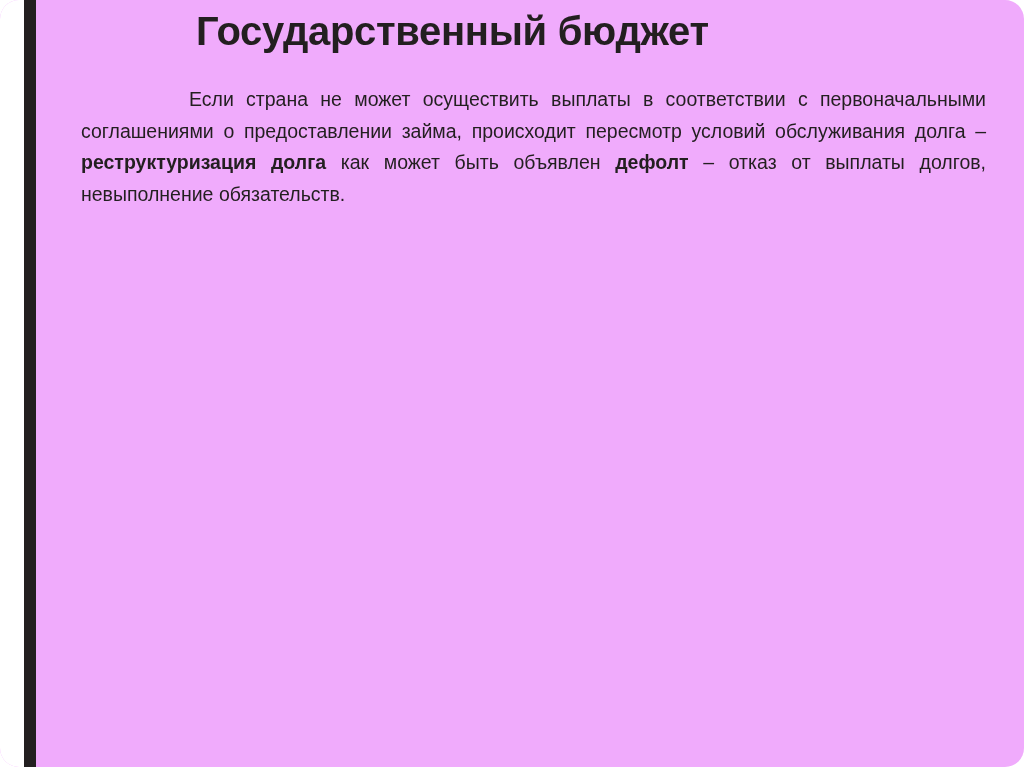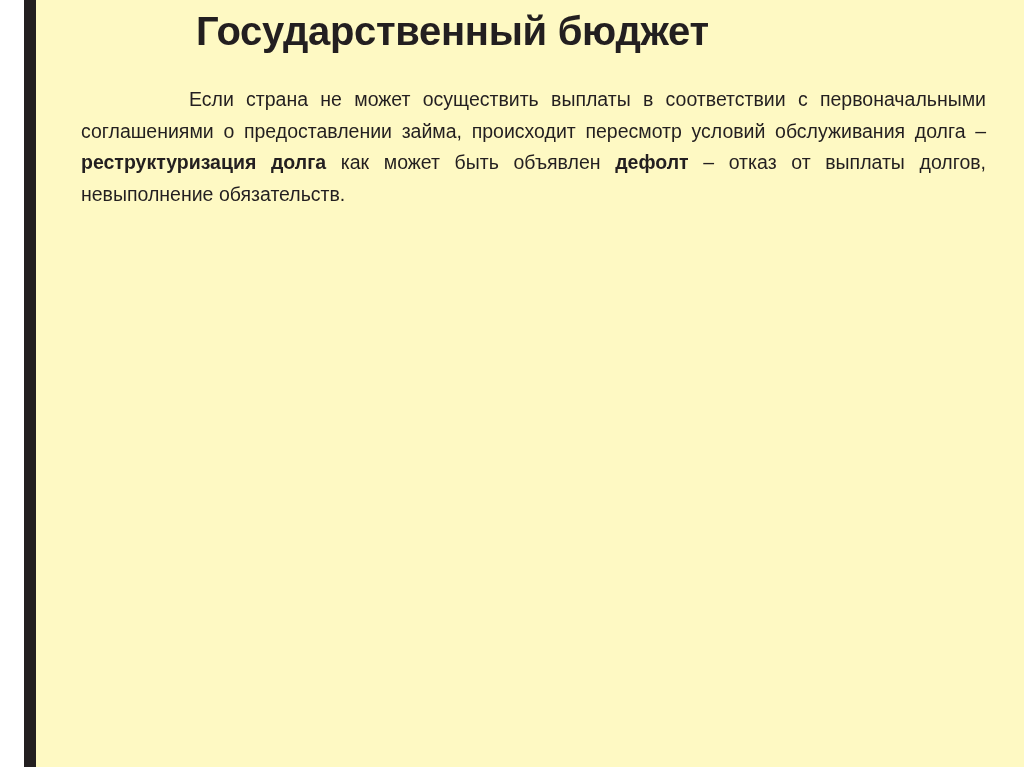--- a/index.html
+++ b/index.html
@@ -10,23 +10,24 @@
     width: 1024px;
     height: 767px;
     background: #ffffff;
     font-family: "Liberation Sans", sans-serif;
     overflow: hidden;
   }
   .slide {
     position: relative;
     width: 1024px;
     height: 767px;
-    background: #fef9c3;
+    background: #f0abfc;
     box-sizing: border-box;
     overflow: hidden;
+    border-radius: 19px;
   }
   .left-white-strip {
     position: absolute;
     left: 0;
     top: 0;
     width: 24px;
     height: 767px;
     background: #ffffff;
   }
   .left-bar {

